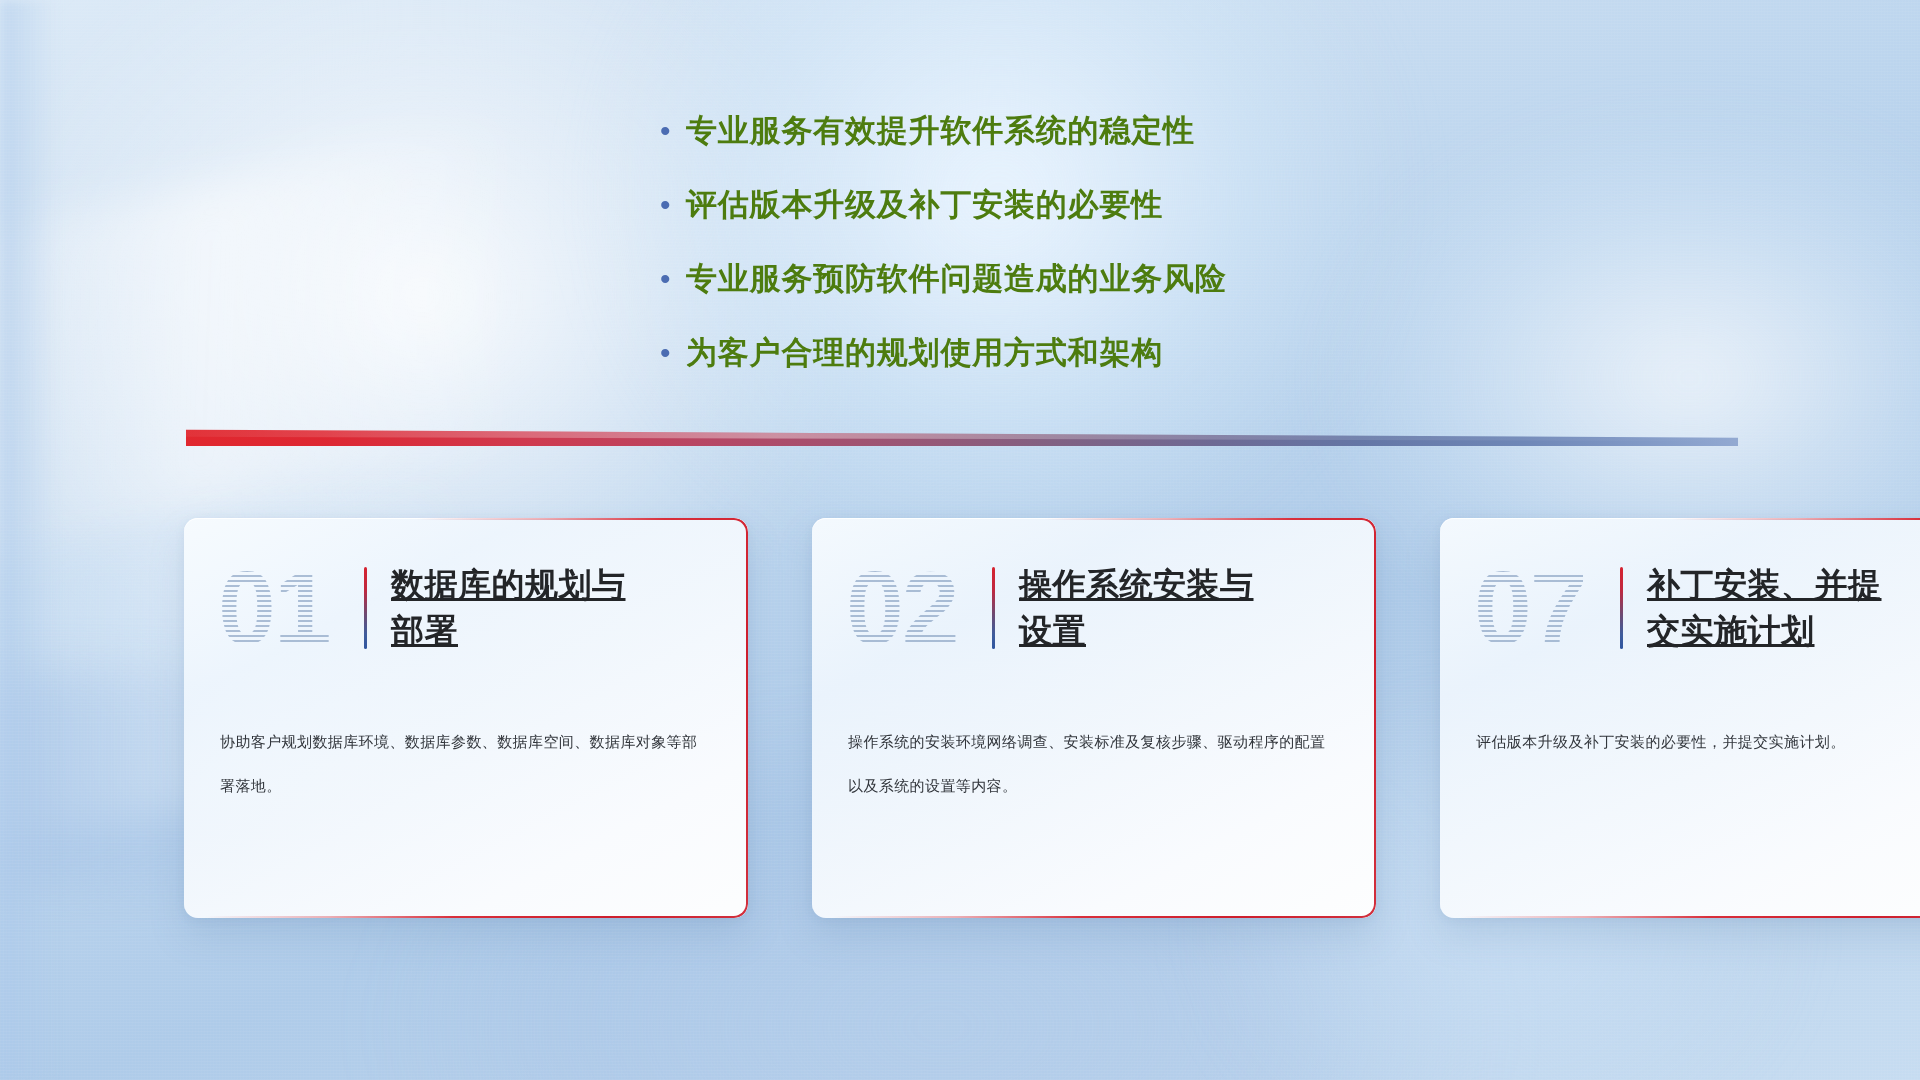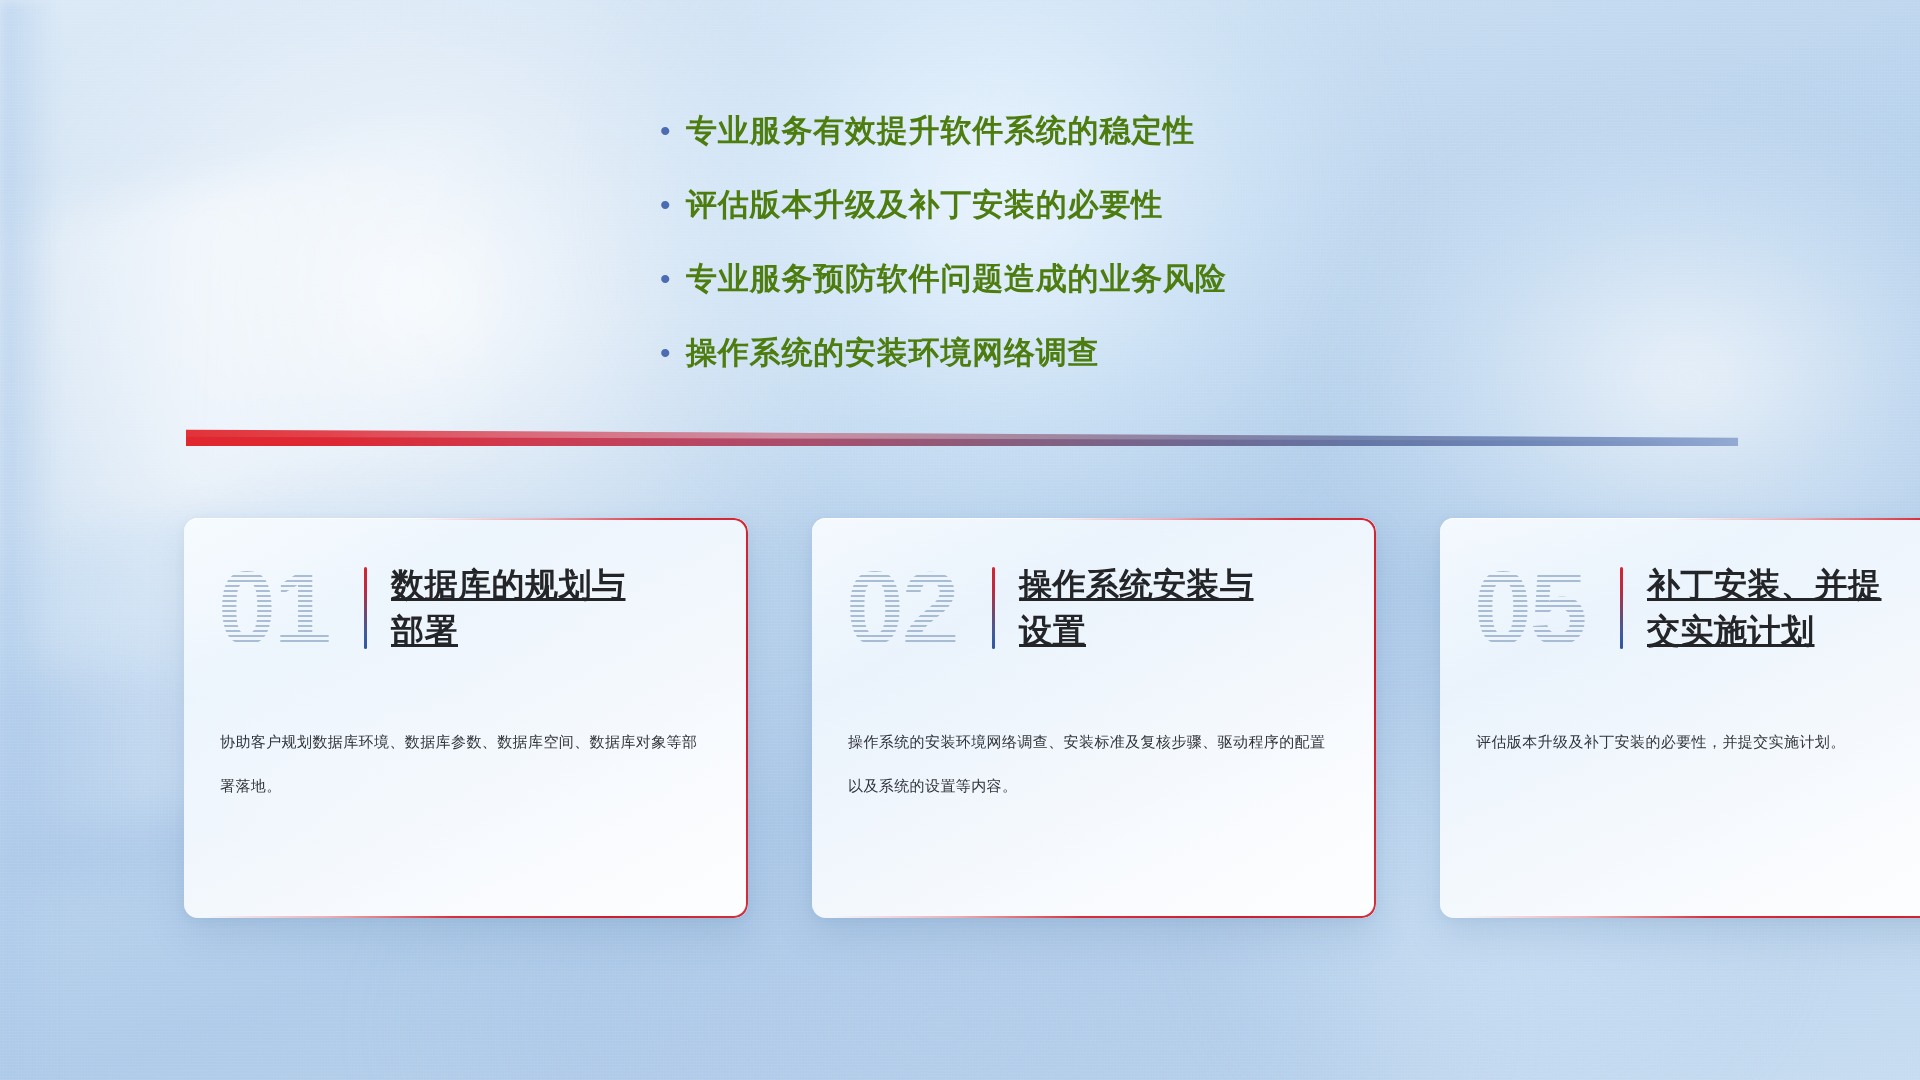--- a/index.html
+++ b/index.html
@@ -217,21 +217,21 @@
       <span class="bullet-text">评估版本升级及补丁安装的必要性</span>
     </div>
 
     <div class="bullet-row">
       <span class="bullet-dot">•</span>
       <span class="bullet-text">专业服务预防软件问题造成的业务风险</span>
     </div>
 
     <div class="bullet-row">
       <span class="bullet-dot">•</span>
-      <span class="bullet-text">操作系统的安装环境网络调查</span>
+      <span class="bullet-text">为客户合理的规划使用方式和架构</span>
     </div>
 
   </div>
 
   <div class="divider-wrap">
     <div class="divider-shape"></div>
     <div class="divider-gloss"></div>
   </div>
 
   <div class="cards">
@@ -254,21 +254,21 @@
           <div class="card-divider-v"></div>
           <div class="card-title">操作系统安装与设置</div>
         </div>
         <div class="card-body">操作系统的安装环境网络调查、安装标准及复核步骤、驱动程序的配置以及系统的设置等内容。</div>
       </div>
     </div>
 
     <div class="card">
       <div class="card-inner">
         <div class="card-head">
-          <div class="card-number">05</div>
+          <div class="card-number">07</div>
           <div class="card-divider-v"></div>
           <div class="card-title">补丁安装、并提交实施计划</div>
         </div>
         <div class="card-body">评估版本升级及补丁安装的必要性，并提交实施计划。</div>
       </div>
     </div>
 
   </div>
 
 </div>

